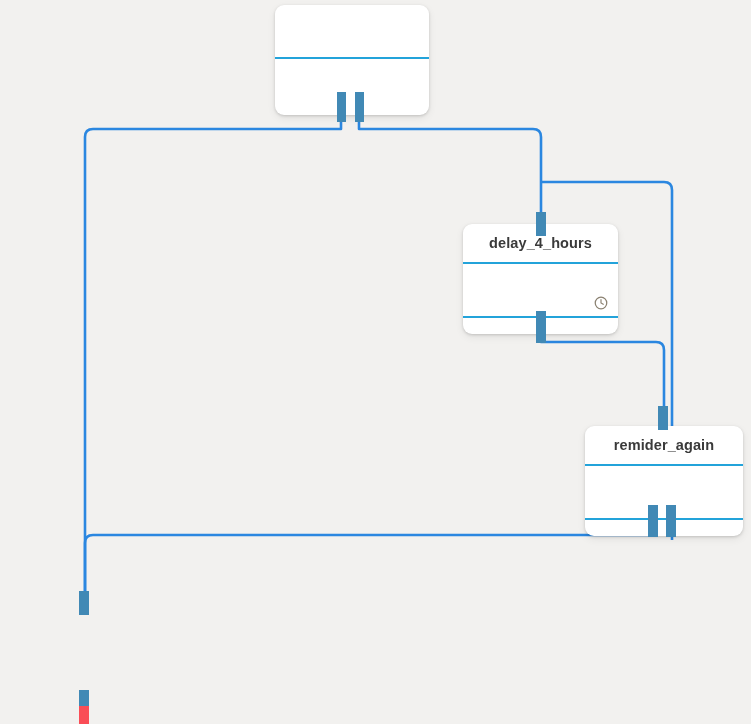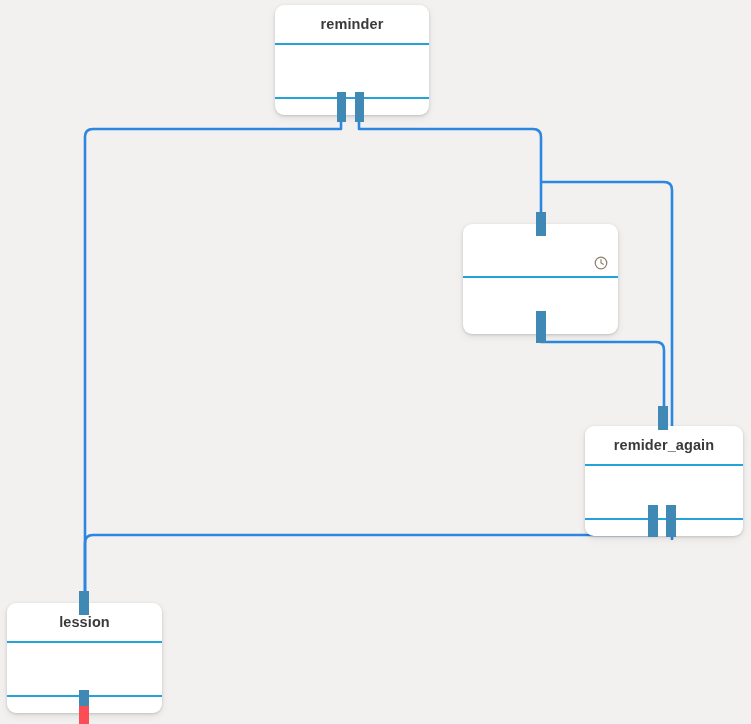--- a/index.html
+++ b/index.html
@@ -88,50 +88,45 @@
 
       <path d="M 541,182 L 541,182 Q 541,182 549,182 L 664,182 Q 672,182 672,190 L 672,540"></path>
 
       <path d="M 541,334 L 541,342 L 656,342 Q 664,342 664,350 L 664,410"></path>
 
       <path d="M 653,528 L 653,535 L 93,535 Q 85,535 85,543 L 85,591"></path>
     </g>
   </svg>
 
   <div class="node" style="left:275px; top:5px; width:154px; height:110px;">
-    <div class="node-title">reminder</div>
     <div class="node-body" style="height:54px;"></div>
     <div class="node-footer" style="height:14px;"></div>
   </div>
   <div class="port" style="left:337px; top:92px; width:9px; height:30px;"></div>
   <div class="port" style="left:355px; top:92px; width:9px; height:30px;"></div>
 
   <div class="port" style="left:536px; top:212px; width:10px; height:24px;"></div>
   <div class="node" style="left:463px; top:224px; width:155px; height:110px;">
+    <div class="node-title">delay_4_hours</div>
     <div class="node-body" style="height:54px;">
       <svg class="clock-icon" viewBox="0 0 16 16" xmlns="http://www.w3.org/2000/svg">
         <circle cx="8" cy="8" r="6.6" fill="none" stroke="#8a8070" stroke-width="1.4"></circle>
         <path d="M 8 4.2 L 8 8 L 10.6 9.5" fill="none" stroke="#8a8070" stroke-width="1.3" stroke-linecap="round"></path>
       </svg>
     </div>
     <div class="node-footer" style="height:14px;"></div>
   </div>
   <div class="port" style="left:536px; top:311px; width:10px; height:32px;"></div>
 
   <div class="port" style="left:658px; top:406px; width:10px; height:24px;"></div>
   <div class="node" style="left:585px; top:418px; width:158px; height:110px;margin-top:8px;">
     <div class="node-title">remider_again</div>
     <div class="node-body" style="height:54px;"></div>
     <div class="node-footer" style="height:14px;"></div>
   </div>
   <div class="port" style="left:648px; top:505px; width:10px; height:32px;"></div>
   <div class="port" style="left:666px; top:505px; width:10px; height:32px;"></div>
 
   <div class="port" style="left:79px; top:591px; width:10px; height:24px;"></div>
-  <div class="node" style="left:7px; top:603px; width:155px; height:110px;">
-    <div class="node-title">lession</div>
-    <div class="node-body" style="height:54px;"></div>
-    <div class="node-footer" style="height:14px;"></div>
-  </div>
   <div class="port" style="left:79px; top:690px; width:10px; height:22px;"></div>
   <div class="port-red" style="left:79px; top:706px; width:10px; height:18px;"></div>
 
 </div>
 
 </body></html>

